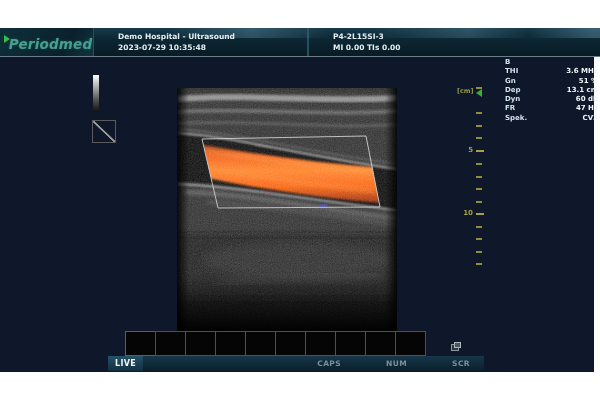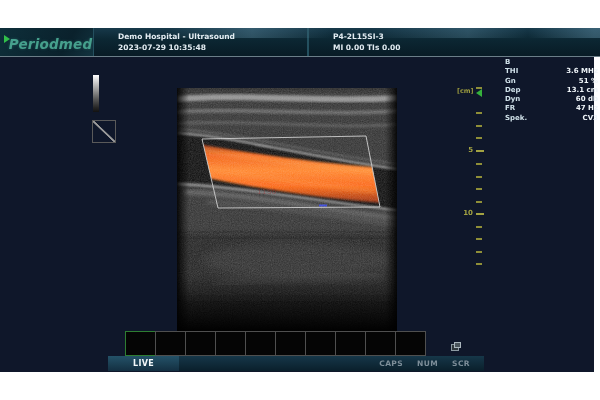--- a/index.html
+++ b/index.html
@@ -69,24 +69,24 @@
   .thumb{width:31px;height:25px;border:1px solid #4f4f4f;box-sizing:border-box;margin-left:-1px;background:#050505;}
   .thumb:first-child{margin-left:0;border:1px solid #2e7d32;}
   .printer-icon{position:absolute;left:451px;top:314px;width:9px;height:8px;}
   .printer-icon .p1{position:absolute;left:0;top:2px;width:6px;height:5px;border:1px solid #8d9aa2;background:#30383d;}
   .printer-icon .p2{position:absolute;left:3px;top:0;width:5px;height:4px;border:1px solid #aab6bd;background:#4a555c;}
 
   
   .statusbar{position:absolute;left:108px;top:328px;width:376px;height:15px;
     background:linear-gradient(180deg,#163749 0%,#0a1f2b 100%);
     display:flex;align-items:center;}
-  .live-badge{height:15px;line-height:15px;padding:0 25px;
+  .live-badge{height:15px;line-height:15px;padding:0 7px;
     background:linear-gradient(180deg,#245268 0%,#132f41 100%);
     color:#f2f7fa;font-size:8px;font-weight:bold;letter-spacing:.3px;}
-  .sb-right{margin-left:auto;display:flex;align-items:center;}
+  .sb-right{margin-left:auto;display:flex;align-items:center;gap:31px;}
   .sb-ind{color:#7d8e99;font-size:7.5px;font-weight:bold;margin-right:14px;letter-spacing:.4px;}
 </style>
 </head>
 <body>
 
 <div class="stage">
 
   <div class="header">
     <div class="hcell logo-cell">
       <span class="logo">

